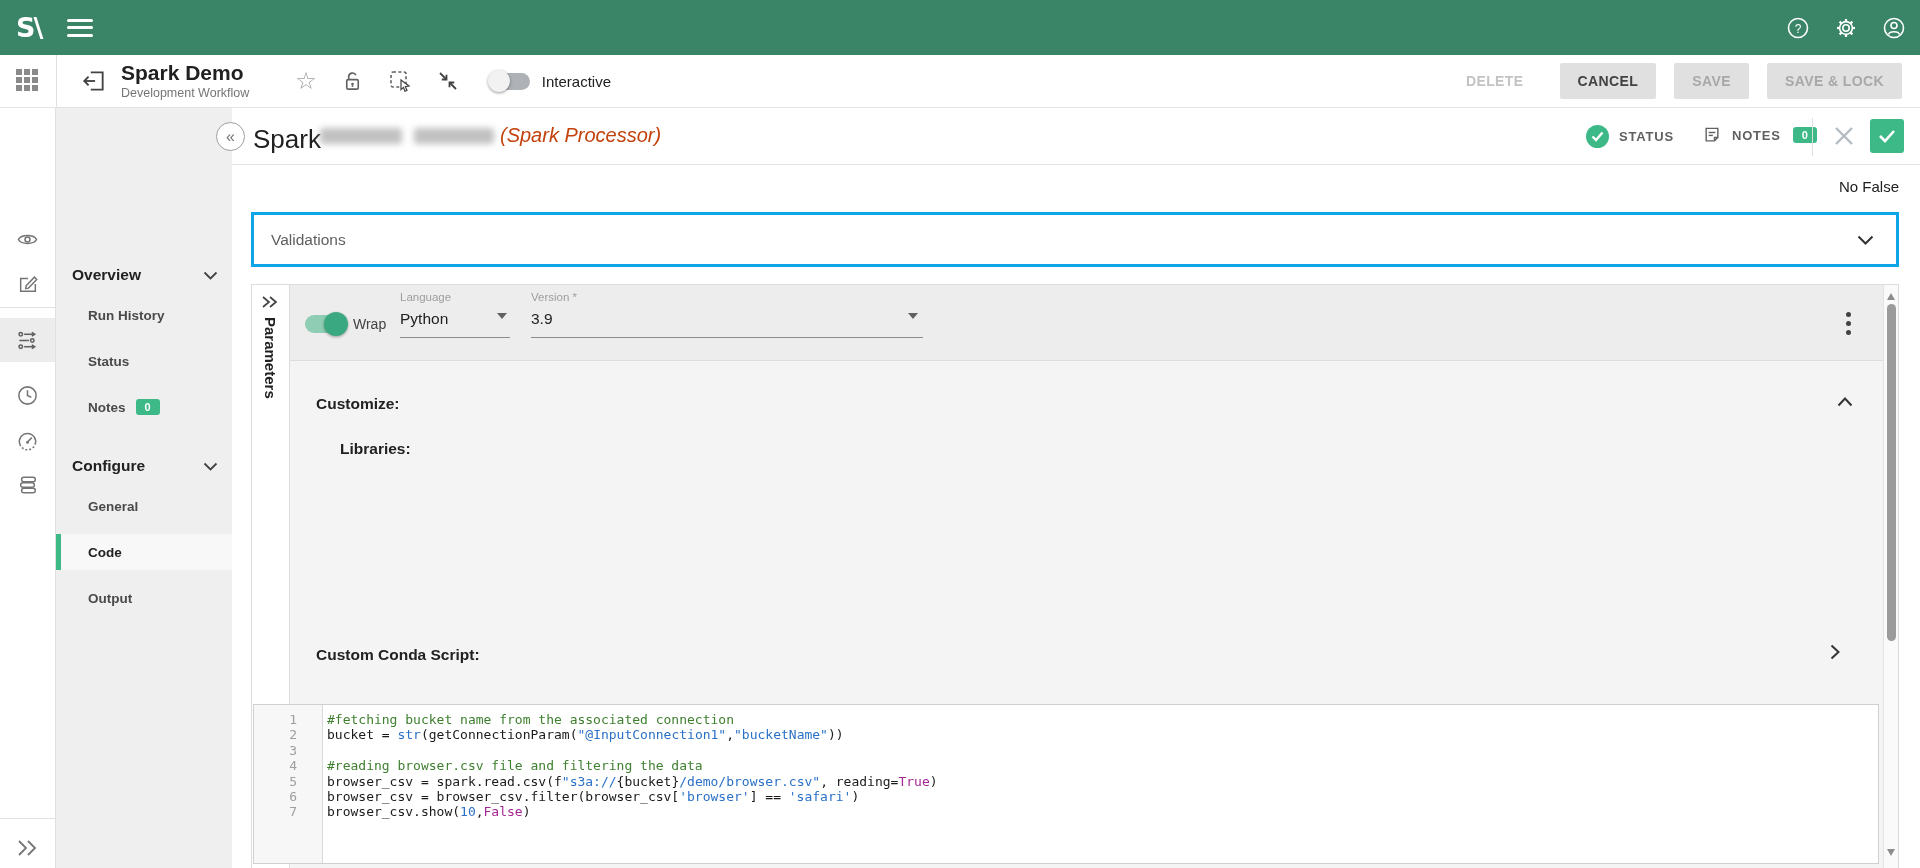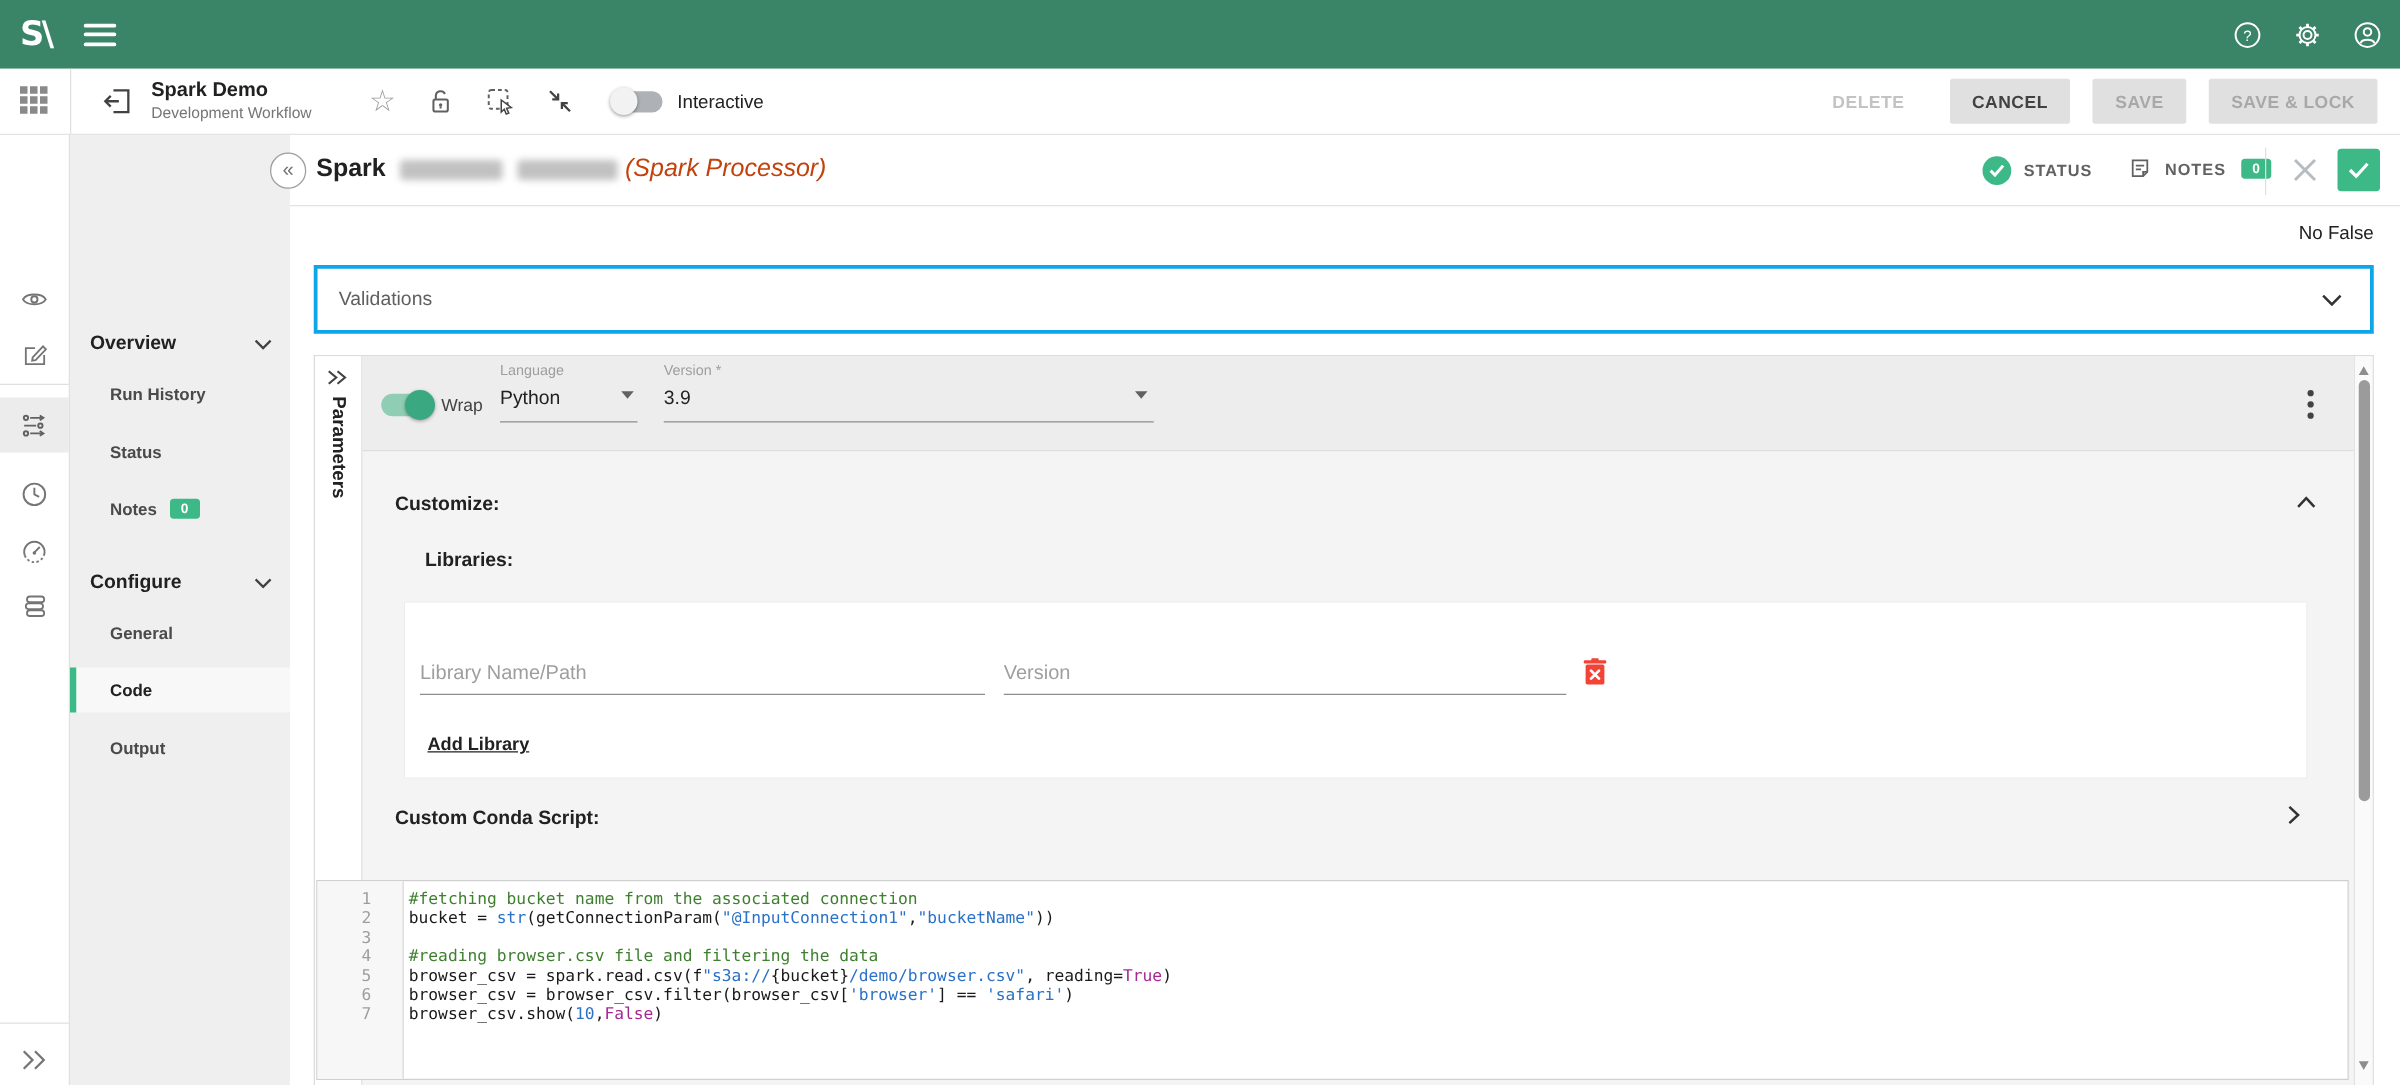--- a/index.html
+++ b/index.html
@@ -15,21 +15,21 @@
   .appbar-right { margin-left:auto; margin-right:14px; display:flex; align-items:center; gap:24px; }
   .appbar-icon { width:24px; height:24px; cursor:pointer; }
 
   
   .toolbar { position:absolute; left:0; top:55px; width:1920px; height:53px; background:#fff; border-bottom:1px solid #e3e3e3; display:flex; align-items:center; }
   .grid-icon { width:24px; height:24px; margin-left:16px; display:grid; grid-template-columns:repeat(3,6px); grid-template-rows:repeat(3,6px); gap:2px; cursor:pointer; }
   .grid-icon i { background:#8a8a8a; }
   .tb-divider { width:1px; height:52px; background:#e0e0e0; margin-left:16px; }
   .tb-icon { margin-left:24px; cursor:pointer; }
   .title-block { margin-left:14px; line-height:1.25; cursor:default; }
-  .title-block .t1 { font-size:16px; font-weight:bold; color:#212121; }
+  .title-block .t1 { font-size:21px; font-weight:bold; color:#212121; }
   .title-block .t2 { font-size:12.5px; color:#757575; }
   .star-icon { font-size:24px; color:#9e9e9e; margin-left:46px; cursor:pointer; font-family:"DejaVu Sans", sans-serif; }
   .toggle { position:relative; width:40px; height:17px; border-radius:9px; background:#aeb2b6; margin-left:30px; cursor:pointer; }
   .toggle .knob { position:absolute; left:-2px; top:-3px; width:22px; height:22px; border-radius:50%; background:#f2f2f2; box-shadow:0 1px 3px rgba(0,0,0,.4); }
   .interactive-label { margin-left:12px; font-size:15px; color:#212121; }
   .tb-buttons { margin-left:auto; margin-right:18px; display:flex; align-items:flex-start; gap:18px; }
   .btn { border:none; border-radius:2px; font-size:14px; font-weight:bold; letter-spacing:.4px; padding:10px 18px; cursor:pointer; font-family:inherit; }
   .btn.text-btn { background:transparent; color:#c3c3c3; }
   .btn.raised { background:#e0e0e0; }
   .btn.enabled { color:#424242; }
@@ -48,21 +48,21 @@
   .nav-section .chev { margin-left:auto; margin-right:14px; }
   .nav-item { position:absolute; left:0; width:176px; height:36px; display:flex; align-items:center; cursor:pointer; }
   .nav-item .lbl { margin-left:32px; font-size:13.5px; font-weight:bold; color:#4a4a4a; }
   .nav-item.active { background:#f8f8f8; border-left:5px solid var(--accent,#3CB987); }
   .nav-item.active .lbl { margin-left:27px; color:#212121; }
   .badge { background:var(--accent,#3CB987); color:#fff; font-size:11px; font-weight:bold; border-radius:3px; padding:2px 9px; margin-left:10px; }
 
   
   .stage-header { position:absolute; left:232px; top:108px; width:1688px; height:57px; background:#fff; border-bottom:1px solid #e2e2e2; }
   .back-circle { position:absolute; left:-16px; top:14px; width:29px; height:29px; border:1px solid #9e9e9e; border-radius:50%; background:#fff; color:#757575; font-size:16px; display:flex; align-items:center; justify-content:center; cursor:pointer; }
-  .stage-title { position:absolute; left:21px; top:16px; font-size:20px; font-weight:bold; color:#212121; }
+  .stage-title { position:absolute; left:21px; top:16px; font-size:26px; font-weight:normal; color:#212121; }
   .redacted { position:absolute; top:20px; height:16px; background:#adadad; border-radius:3px; filter:blur(3px); opacity:.75; }
   .stage-type { position:absolute; left:268px; top:16px; font-size:20px; font-style:italic; color:#c2410c; }
   .hdr-btn { position:absolute; display:flex; align-items:center; gap:10px; cursor:pointer; }
   .hdr-btn .cap { font-size:13px; font-weight:bold; color:#616161; letter-spacing:.8px; }
   .status-circle { width:23px; height:23px; border-radius:50%; background:var(--accent,#3CB987); display:flex; align-items:center; justify-content:center; }
   .hdr-divider { position:absolute; left:1580px; top:10px; width:1px; height:38px; background:#e0e0e0; }
   .close-x { position:absolute; left:1600px; top:16px; cursor:pointer; }
   .ok-btn { position:absolute; left:1638px; top:11px; width:34px; height:34px; border-radius:3px; background:var(--accent,#3CB987); display:flex; align-items:center; justify-content:center; cursor:pointer; }
   .no-errors { position:absolute; right:21px; top:178px; font-size:15px; color:#212121; }
 
@@ -398,36 +398,20 @@
 
     <div class="sec-title" style="left:64px;top:110px">Customize:</div>
     <span class="chev-btn" style="left:1585px;top:112px">
       <svg width="16" height="10" viewBox="0 0 16 10" fill="none" stroke="#333" stroke-width="2">
           <polyline points="1.5,8.5 8,1.5 14.5,8.5"></polyline>
         </svg>
     </span>
 
     <div class="sec-title" style="left:88px;top:155px">Libraries:</div>
 
-    <div class="lib-card">
-      <input class="lib-input" style="left: 12px; width: 452px;" placeholder="Library Name/Path">
-      <input class="lib-input" style="left: 479px; width: 450px;" placeholder="Version">
-      <span class="trash-btn">
-        <svg width="20" height="23" viewBox="0 0 20 23">
-            <rect x="2.5" y="5.5" width="15" height="16" rx="1.5" fill="#F44336"></rect>
-            <rect x="1" y="2.2" width="18" height="2.6" rx="1" fill="#F44336"></rect>
-            <rect x="7" y="0.5" width="6" height="2.4" rx="1" fill="#F44336"></rect>
-            <g stroke="#fff" stroke-width="2.2" stroke-linecap="round">
-              <line x1="6.8" y1="10.5" x2="13.2" y2="16.9"></line>
-              <line x1="13.2" y1="10.5" x2="6.8" y2="16.9"></line>
-            </g>
-          </svg>
-      </span>
-      <span class="add-library">Add Library</span>
-    </div>
 
     <div class="sec-title" style="left:64px;top:361px">Custom Conda Script:</div>
     <span class="chev-btn" style="left:1578px;top:359px">
       <svg width="10" height="16" viewBox="0 0 10 16" fill="none" stroke="#333" stroke-width="2">
           <polyline points="1.5,1.5 8.5,8 1.5,14.5"></polyline>
         </svg>
     </span>
 
     <div class="code-card">
       <div class="gutter-bg"></div>

